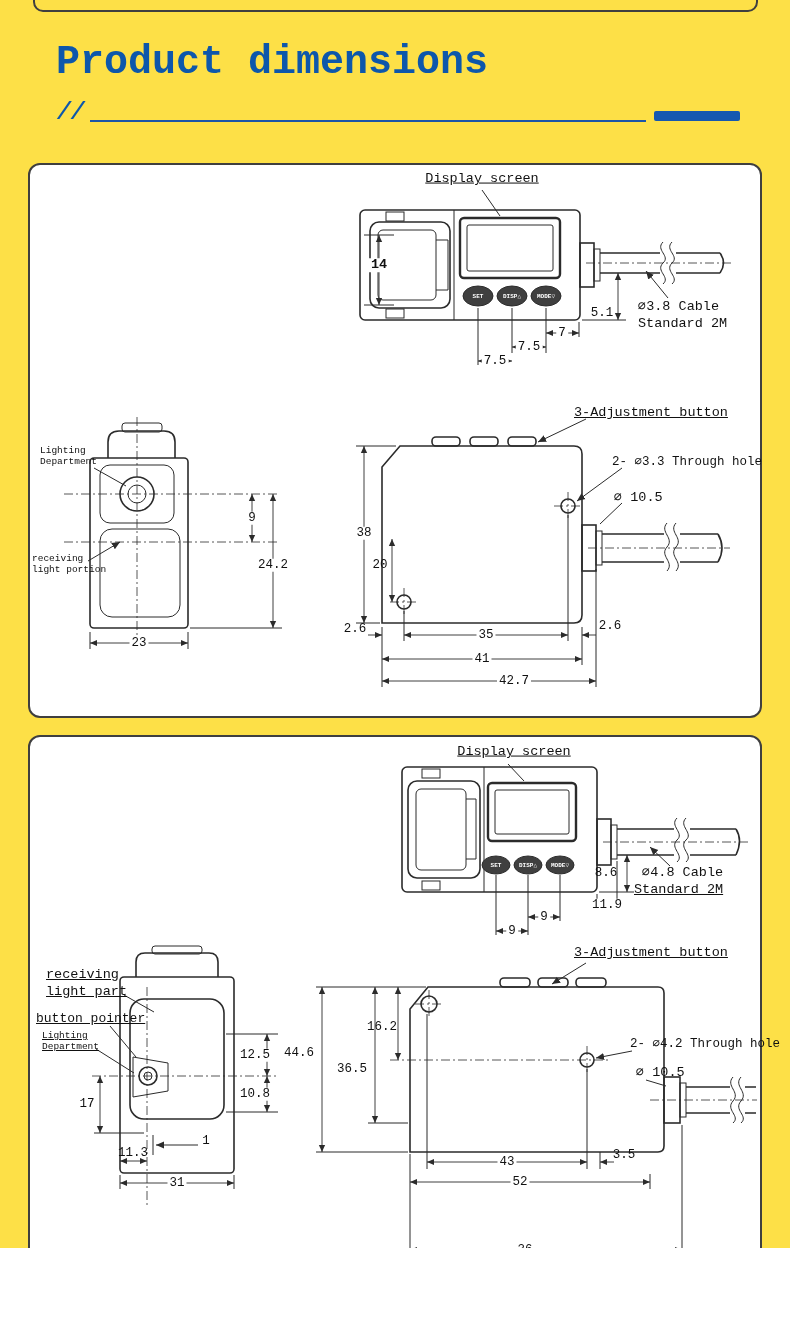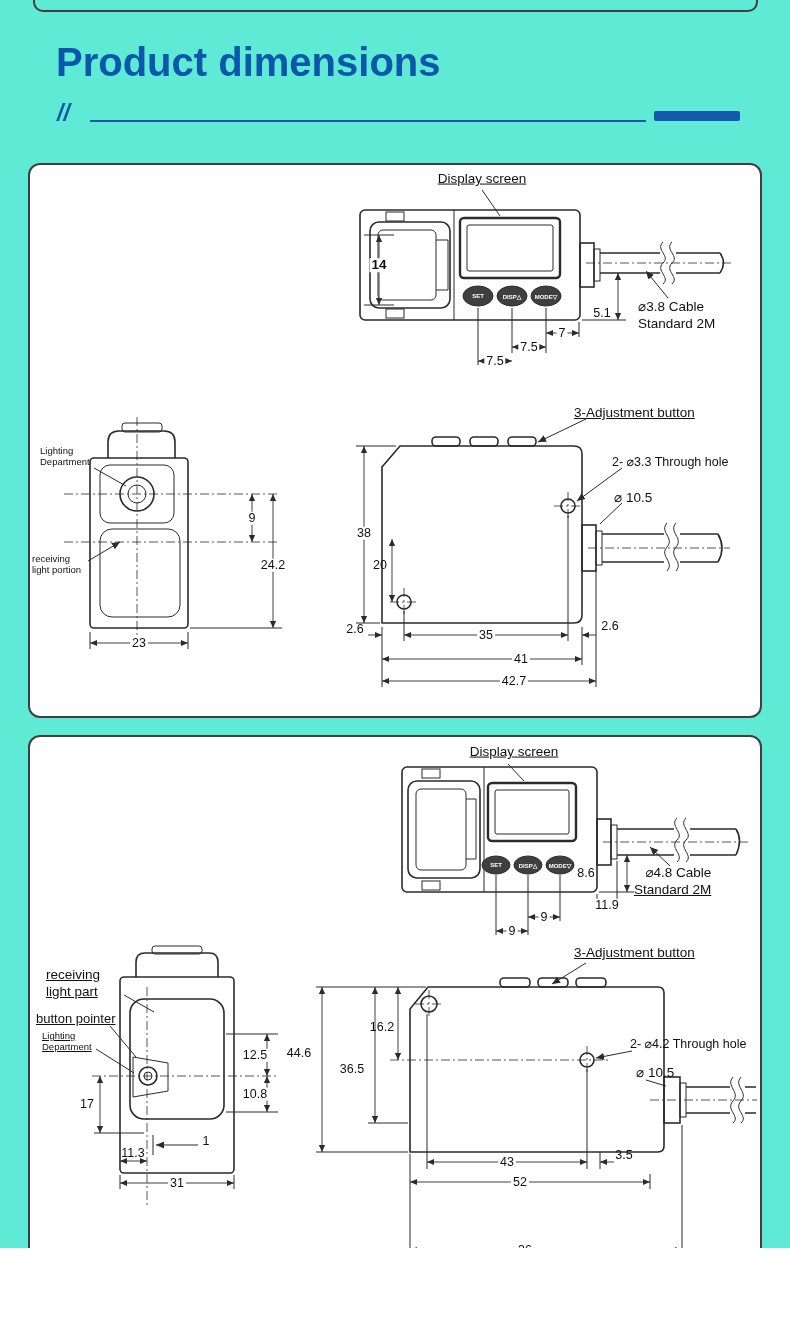--- a/index.html
+++ b/index.html
@@ -1,17 +1,17 @@
 <!DOCTYPE html>
 <html><head>
 <meta charset="utf-8">
 <style>
   html,body{margin:0;padding:0;background:#fff;}
-  #page{position:relative;width:790px;height:1248px;background:#5eead4;overflow:hidden;
-        font-family:Liberation Sans, sans-serif;color:#111;}
+  #page{position:relative;width:790px;height:1248px;background:#fde047;overflow:hidden;
+        font-family:Liberation Mono, monospace;color:#111;}
   .topfrag{position:absolute;left:33px;top:-16px;width:721px;height:24px;
            border:2px solid #3f3f3f;border-radius:10px;}
   .title{position:absolute;left:56px;top:40px;font-size:40px;font-weight:800;color:#0d57ab;}
   .slashes{position:absolute;left:57px;top:100px;font-size:23px;font-style:italic;font-weight:900;color:#0d57ab;}
   .hline{position:absolute;left:90px;top:120px;width:556px;height:2px;background:#1c55a8;}
   .hbar{position:absolute;left:654px;top:111px;width:86px;height:10px;background:#1558b0;border-radius:2px;}
   .sec{position:absolute;left:28px;width:730px;border:2px solid #3f3f3f;border-radius:12px;background:#fff;}
   #sec1{top:163px;height:551px;}
   #sec2{top:735px;height:561px;}
   .sec svg{position:absolute;left:0;top:0;}
@@ -180,21 +180,21 @@
     <div class="dm" style="left:109px;top:478px;">23</div>
 
     <div class="lb u nw" style="left:544px;top:240px;">3-Adjustment button</div>
     <div class="lb nw" style="left:582px;top:290px;font-size:12.5px;">2- ⌀3.3 Through hole</div>
     <div class="lb nw" style="left:584px;top:325px;">⌀ 10.5</div>
     <div class="dm" style="left:334px;top:368px;">38</div>
     <div class="dm nobg" style="left:350px;top:400px;">20</div>
     <div class="dm nobg" style="left:325px;top:464px;">2.6</div>
     <div class="dm" style="left:456px;top:470px;">35</div>
     <div class="dm nobg" style="left:580px;top:461px;">2.6</div>
-    <div class="dm" style="left:452px;top:494px;margin-left:39px;">41</div>
+    <div class="dm" style="left:452px;top:494px;">41</div>
     <div class="dm" style="left:484px;top:516px;text-align:center;">42.7</div>
   </div>
 
   <div class="sec" id="sec2">
     <svg width="730" height="561" viewBox="0 0 730 561">
       <defs>
         <marker id="arr2" viewBox="0 0 10 10" refX="9" refY="5" markerWidth="9" markerHeight="9" orient="auto-start-reverse">
           <path d="M0,1 L9,5 L0,9 z" fill="#2b2b2b"></path>
         </marker>
       </defs>
@@ -302,21 +302,21 @@
         <line class="d" x1="380" y1="445" x2="620" y2="445" marker-start="url(#arr2)" marker-end="url(#arr2)"></line>
         <line class="d" x1="380" y1="513" x2="652" y2="513" marker-start="url(#arr2)" marker-end="url(#arr2)"></line>
       </g>
     </svg>
 
 
     <div class="lb ctr u" style="left:484px;top:15px;">Display screen</div>
     <div class="btn-lbl" style="left:466px;top:128px;">SET</div>
     <div class="btn-lbl" style="left:498px;top:128px;">DISP△</div>
     <div class="btn-lbl" style="left:530px;top:128px;">MODE▽</div>
-    <div class="dm nobg" style="left:556px;top:136px;text-align:center;">8.6</div>
+    <div class="dm nobg" style="left:576px;top:136px;text-align:center;">8.6</div>
     <div class="cablelb" style="left:604px;top:128px;text-align:right;">
       <span>⌀4.8 Cable</span>
       <span class="u">Standard 2M</span>
     </div>
     <div class="dm" style="left:577px;top:168px;">11.9</div>
     <div class="dm" style="left:514px;top:180px;">9</div>
     <div class="dm" style="left:482px;top:194px;">9</div>
 
     <div class="lb u" style="left:16px;top:230px;">receiving
 light part</div>

